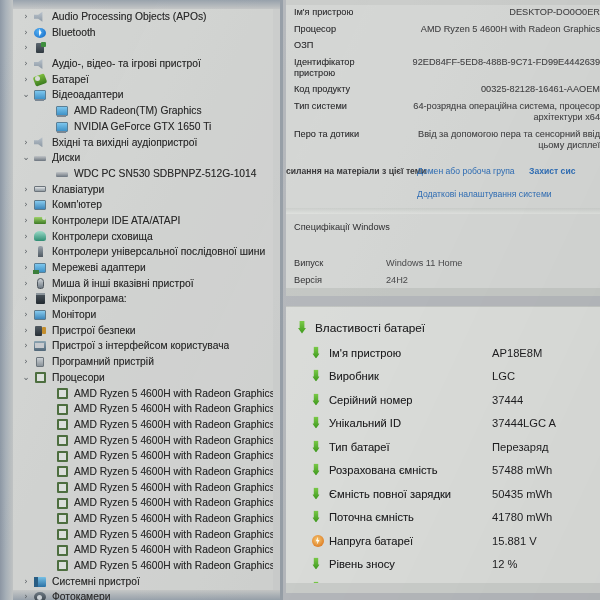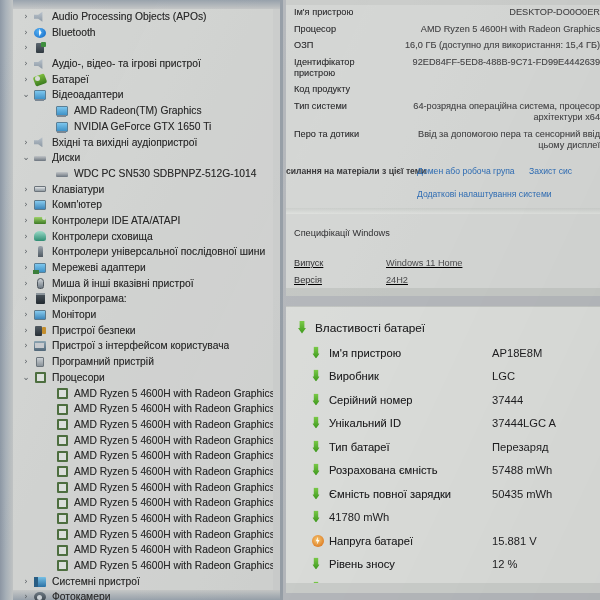--- a/index.html
+++ b/index.html
@@ -96,33 +96,33 @@
   .specgrid{position:absolute;left:8px;top:7px;width:306px;}
   .specrow{display:flex;font-size:9.2px;color:#39393a;margin-bottom:5.6px;line-height:11px;}
   .speclab{width:92px;flex:0 0 92px;color:#323234;text-shadow:0 0 .5px rgba(80,80,80,.5);}
   .specval{flex:1;color:#4a4a4c;white-space:pre-line;text-shadow:0 0 .5px rgba(90,90,90,.45);text-align:right;}
   #sysinfo .linkrow{
     position:absolute;left:0;top:161px;width:314px;height:48px;
   }
   .lk-head{position:absolute;left:0px;top:5px;font-size:8.6px;color:#3a3a3c;font-weight:bold;}
   .lk{position:absolute;font-size:8.6px;color:#2f6fb8;white-space:nowrap;}
   .lk1{left:131px;top:5px;}
-  .lk2{left:243px;top:5px;}
+  .lk2{left:243px;top:5px;font-weight:bold;}
   .lk3{left:131px;top:28px;}
   #sysinfo .divider{
     position:absolute;left:0;top:208px;width:314px;height:6px;
     background:linear-gradient(180deg,#cfd2cf,#e4e6e3);
   }
   .winspec{
-    position:absolute;left:8px;top:228px;font-size:9.2px;color:#2f2f31;
+    position:absolute;left:8px;top:222px;font-size:9.2px;color:#2f2f31;
   }
   .wsrow{display:flex;font-size:9.2px;margin-bottom:5.6px;line-height:11px;}
   .wslab{width:92px;flex:0 0 92px;color:#323234;}
   .wsval{color:#4a4a4c;}
-  #sysinfo .winspec-block{position:absolute;left:8px;top:258px;width:300px;text-decoration:underline;}
+  #sysinfo .winspec-block{position:absolute;left:8px;top:258px;width:300px;}
   #sysinfo .gap-band{position:absolute;left:0;bottom:0;width:314px;height:8px;background:#c9ccc9;}
 
   
   #battery{
     position:absolute;left:286px;top:306px;width:314px;height:286px;
     background:#e0e2df;overflow:hidden;
     border-top:1px solid #c6c9c6;
   }
   .brow{
     display:flex;align-items:center;height:23.5px;
@@ -447,28 +447,28 @@
         <div class="specrow">
           <div class="speclab">Ім'я пристрою</div>
           <div class="specval">DESKTOP-DO0O0ER</div>
         </div>
         <div class="specrow">
           <div class="speclab">Процесор</div>
           <div class="specval">AMD Ryzen 5 4600H with Radeon Graphics</div>
         </div>
         <div class="specrow">
           <div class="speclab">ОЗП</div>
-          <div class="specval">16,0 ГБ (доступно для використання: 15,4 ГБ)</div>
         </div>
         <div class="specrow">
           <div class="speclab">Ідентифікатор пристрою</div>
           <div class="specval">92ED84FF-5ED8-488B-9C71-FD99E4442639</div>
         </div>
         <div class="specrow">
           <div class="speclab">Код продукту</div>
+          <div class="specval">00325-82128-16461-AAOEM</div>
         </div>
         <div class="specrow">
           <div class="speclab">Тип системи</div>
           <div class="specval">64-розрядна операційна система, процесор
 архітектури x64</div>
         </div>
         <div class="specrow">
           <div class="speclab">Перо та дотики</div>
           <div class="specval">Ввід за допомогою пера та сенсорний ввід
 цьому дисплеї</div>
@@ -555,20 +555,21 @@
             <span class="bico">
               <span class="arr sm"></span>
             </span>
             <span class="blab">Ємність повної зарядки</span>
             <span class="bval">50435 mWh</span>
           </div>
           <div class="brow indent">
             <span class="bico">
               <span class="arr sm"></span>
             </span>
+            <span class="blab">Поточна ємність</span>
             <span class="bval">41780 mWh</span>
           </div>
           <div class="brow indent">
             <span class="bico volt">
               <span class="bolt"></span>
             </span>
             <span class="blab">Напруга батареї</span>
             <span class="bval">15.881 V</span>
           </div>
           <div class="brow indent">

